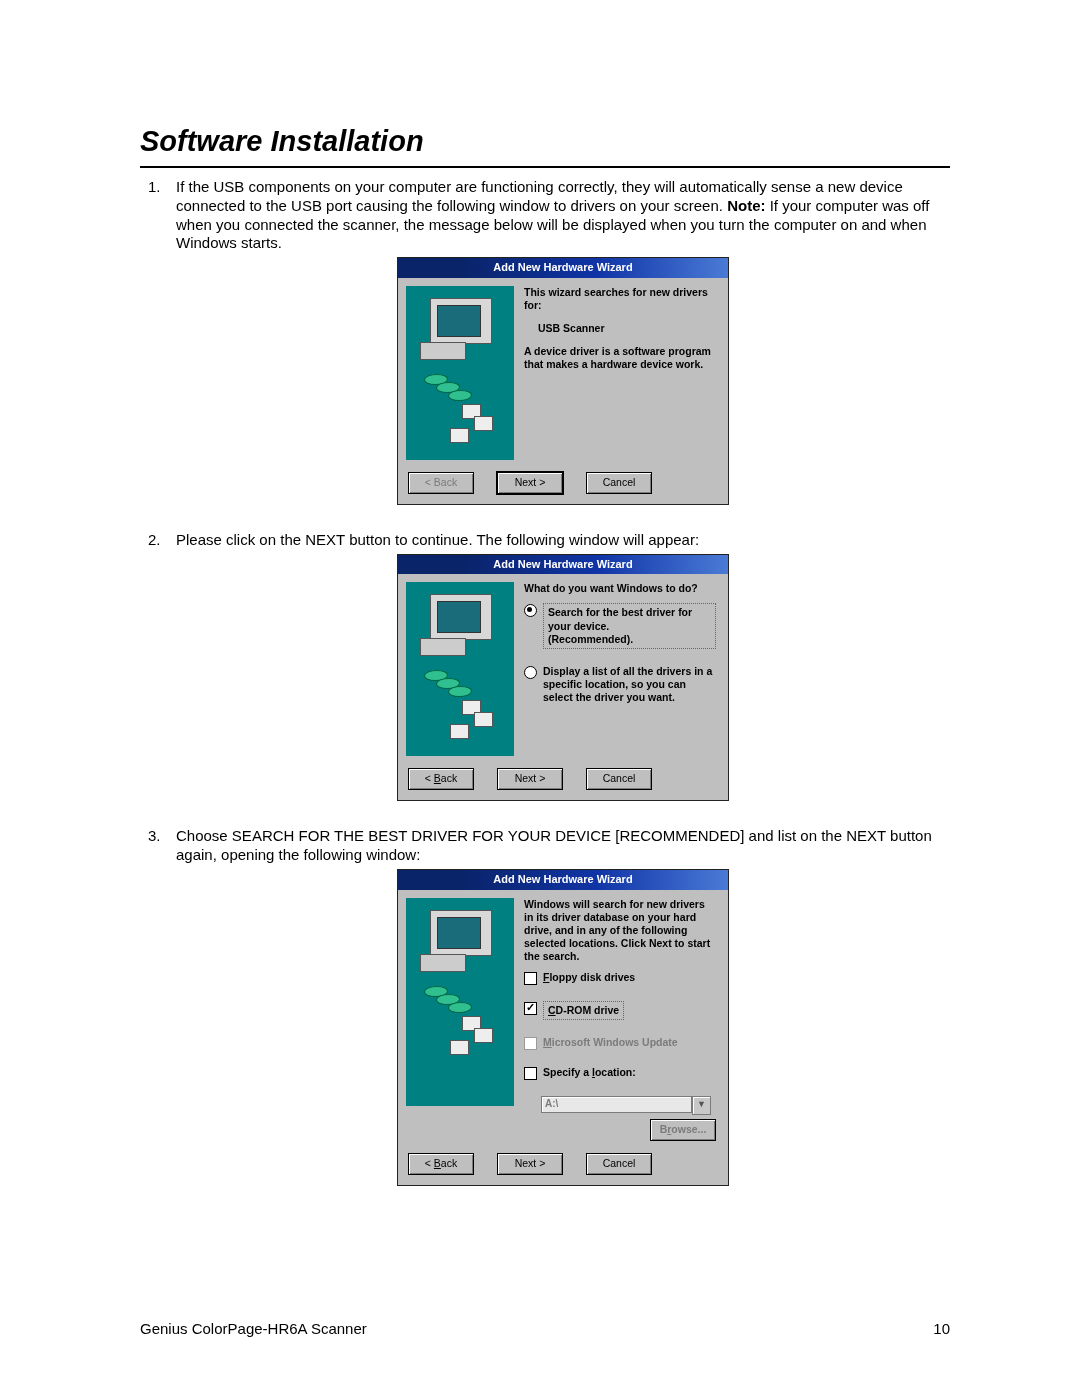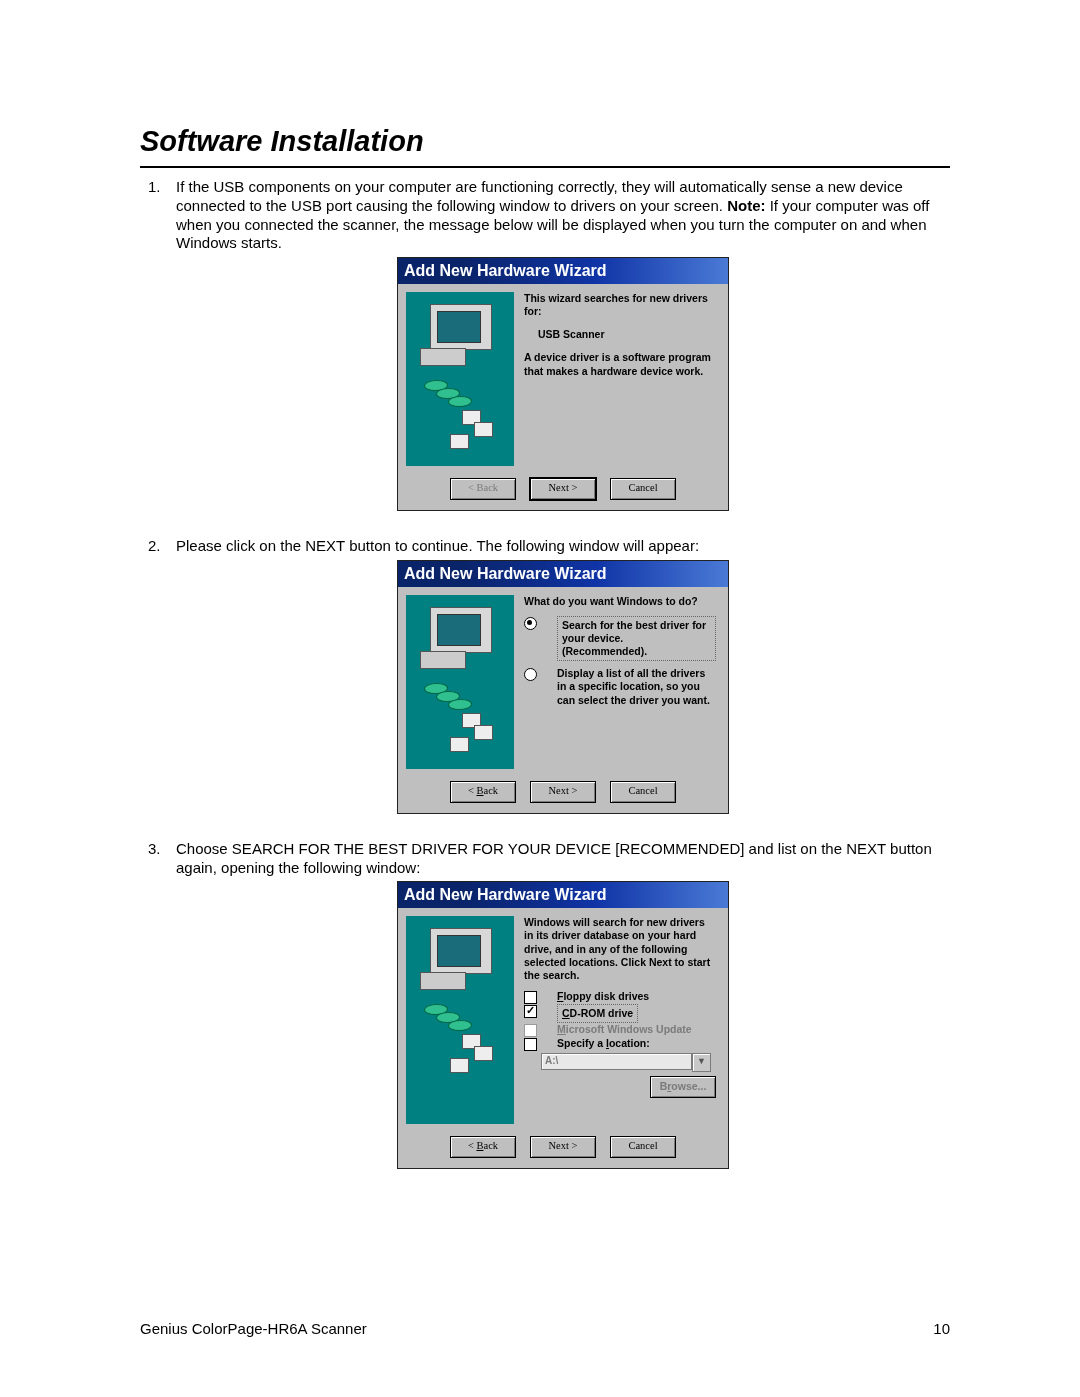--- a/index.html
+++ b/index.html
@@ -53,22 +53,23 @@
     text-align: left;
     font-family: "MS Sans Serif", Tahoma, sans-serif;
     font-size: 10.5px;
     color: #000;
     vertical-align: top;
   }
   .titlebar {
     background: linear-gradient(to right, #0a246a, #0a246a 20%, #1034a6, #4a7ad6);
     color: #fff;
     font-weight: bold;
-    font-size: 16px;
+    font-size: 11px;
     padding: 3px 6px;
+    text-align: center;
   }
   .dbody { display: flex; }
   .art {
     width: 108px;
     height: 174px;
     margin: 8px 8px 6px 8px;
     background: #008080;
     flex: 0 0 auto;
     position: relative;
   }
@@ -76,41 +77,40 @@
   .pc { position:absolute; top:12px; left:24px; width:60px; height:44px; background:#d8d8d8; border:1px solid #555;}
   .pc::after{content:"";position:absolute;top:6px;left:6px;width:42px;height:30px;background:#1a6c7a;border:1px solid #333;}
   .tower{position:absolute;top:56px;left:14px;width:44px;height:16px;background:#ccc;border:1px solid #555;}
   .disc{position:absolute;width:22px;height:9px;border-radius:50%;background:#30c090;border:1px solid #064; transform:skewX(-10deg);}
   .d1{top:88px;left:18px;} .d2{top:96px;left:30px;} .d3{top:104px;left:42px;}
   .flop{position:absolute;width:17px;height:13px;background:#eee;border:1px solid #555;}
   .f1{top:118px;left:56px;} .f2{top:130px;left:68px;} .f3{top:142px;left:44px;}
   .dcontent { flex: 1; padding: 8px 12px 4px 2px; font-weight: bold; }
   .btnrow {
     display: flex;
-    justify-content: center;
-    gap: 14px;
+    justify-content: flex-start;
+    gap: 23px;
     padding: 6px 10px 10px 10px;
     border-top: 0;
-    font-family: Liberation Serif, serif;
   }
   .winbtn {
     width: 64px;
     height: 20px;
     font-size: 10.5px;
     background: #bfbfbf;
     border: 1px solid #000;
     box-shadow: inset 1px 1px 0 #fff, inset -1px -1px 0 #7b7b7b;
     text-align: center;
     line-height: 18px;
     cursor: default;
   }
   .winbtn.disabled { color: #7b7b7b; }
   .underline { text-decoration: underline; }
   .frame { border:1px dotted #666; padding:2px 4px; display:inline-block;}
-  .radio, .check { display: flex; align-items: flex-start; gap: 20px; margin: 0 0; }
+  .radio, .check { display: flex; align-items: flex-start; gap: 6px; margin: 16px 0; }
   .radio .dot, .check .box {
     width: 11px; height: 11px; border:1px solid #000; background:#fff; flex:0 0 auto; margin-top:1px;
   }
   .radio .dot { border-radius:50%; position:relative;}
   .radio .dot.on::after{content:"";position:absolute;top:2px;left:2px;width:5px;height:5px;background:#000;border-radius:50%;}
   .check .box { position:relative;}
   .check .box.on::after{content:"";position:absolute;top:-2px;left:1px;font-size:11px;}
   .check .box.on::after{content:"✓";}
   .muted{ color:#7b7b7b;}
   .combo{

